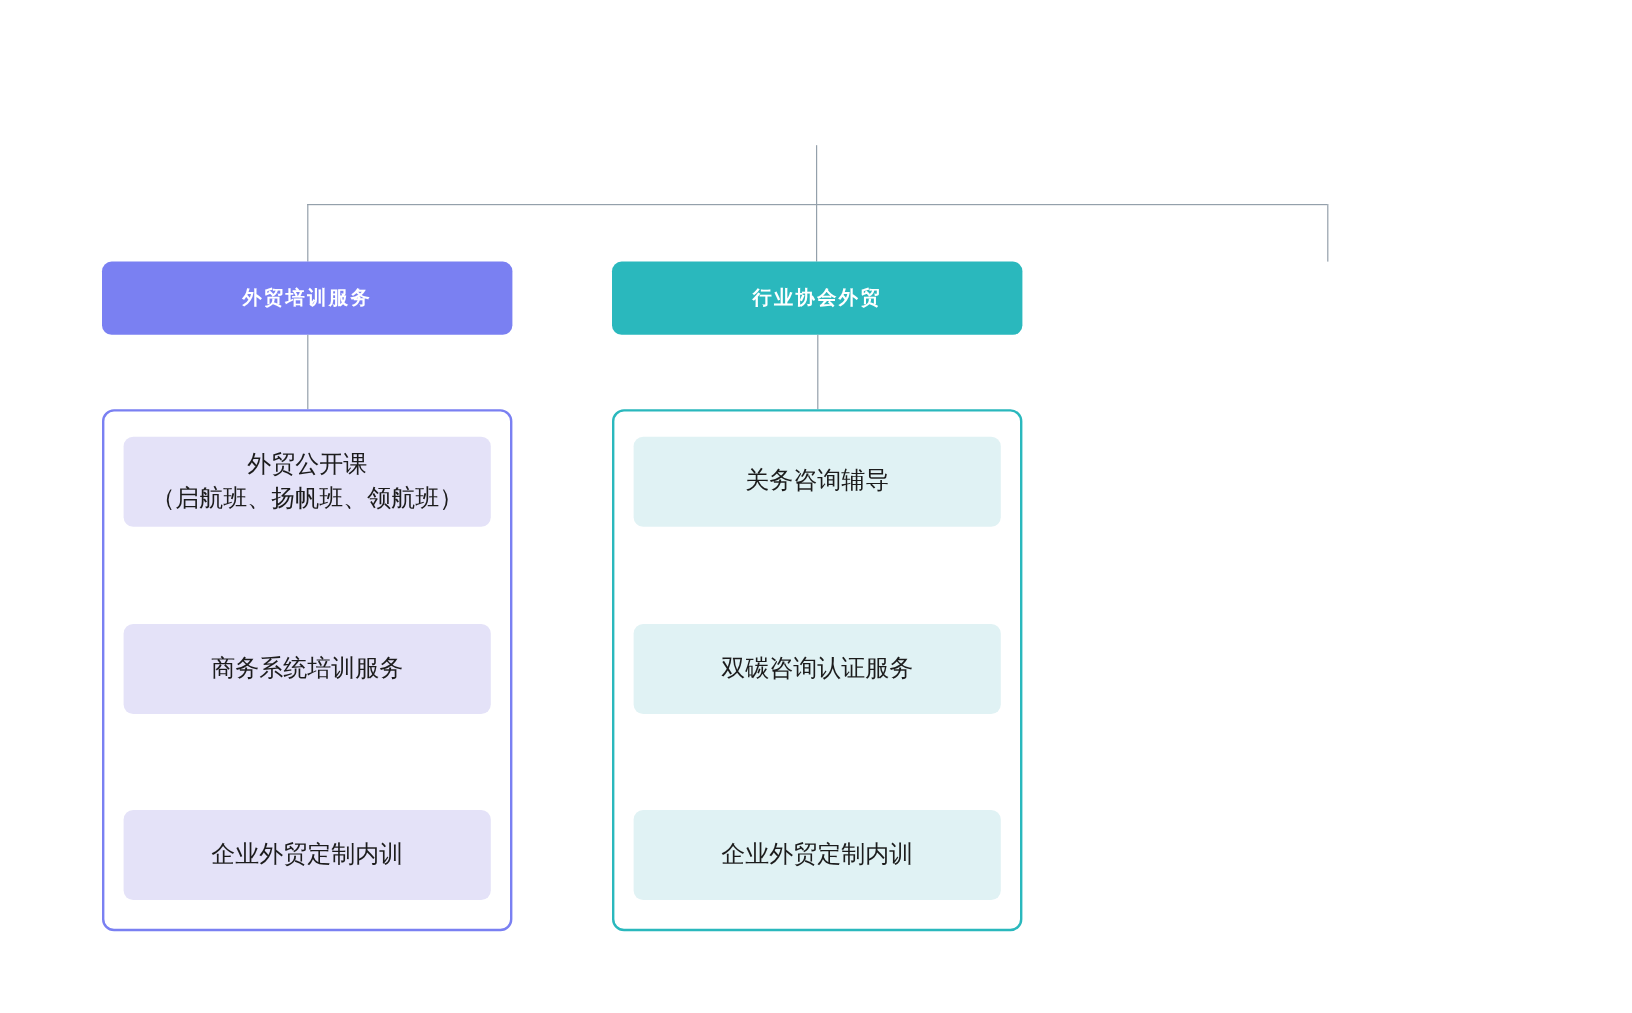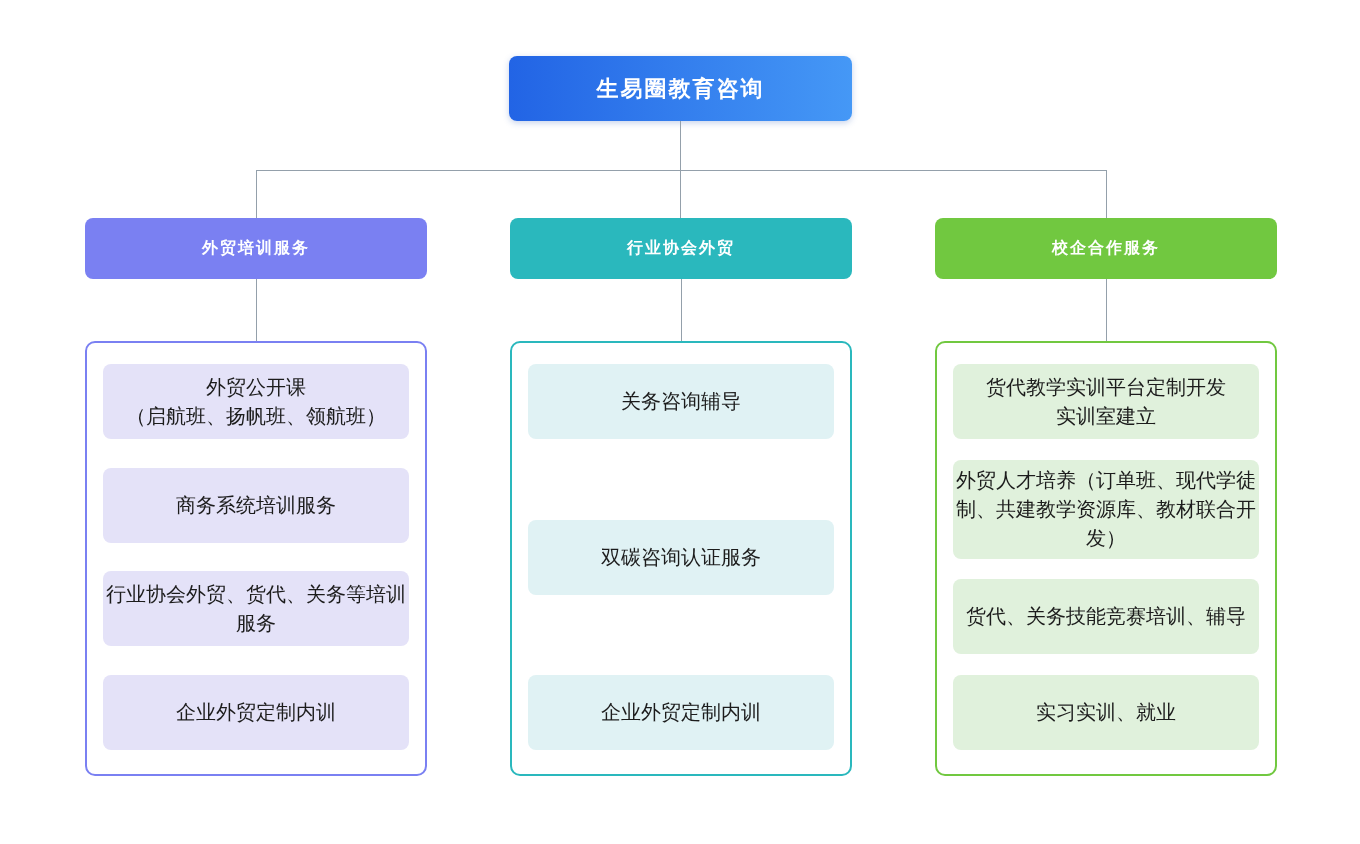--- a/index.html
+++ b/index.html
@@ -69,55 +69,42 @@
     color: #1c1c1c;
     font-size: 20px;
     line-height: 29px;
   }
 </style>
 </head>
 <body style="--conn: #94a0ab;">
 
 <div class="canvas">
 
-  <div class="root-node" id="root-node" style="background: linear-gradient(90deg, rgb(34, 100, 229), rgb(69, 152, 246));">生易圈教育咨询</div>
 
   <div class="conn v" style="left:680px; top:121px; height:49px;"></div>
   <div class="conn h" style="left:256px; top:170px; width:850px;"></div>
   <div class="conn v" style="left:256px; top:170px; height:48px;"></div>
   <div class="conn v" style="left:680px; top:170px; height:48px;"></div>
   <div class="conn v" style="left:1106px; top:170px; height:48px;"></div>
 
   <div class="branch" style="left: 85px; --accent: #7a80f2; --light: #e4e2f8;">
     <div class="branch-header">外贸培训服务</div>
     <div class="branch-stem"></div>
     <div class="branch-body">
       <div class="leaf">外贸公开课
 （启航班、扬帆班、领航班）</div>
       <div class="leaf">商务系统培训服务</div>
-      <div class="leaf">行业协会外贸、货代、关务等培训服务</div>
       <div class="leaf">企业外贸定制内训</div>
     </div>
   </div>
 
   <div class="branch" style="left: 510px; --accent: #2ab8bd; --light: #e0f2f4;">
     <div class="branch-header">行业协会外贸</div>
     <div class="branch-stem"></div>
     <div class="branch-body">
       <div class="leaf">关务咨询辅导</div>
       <div class="leaf">双碳咨询认证服务</div>
       <div class="leaf">企业外贸定制内训</div>
     </div>
   </div>
 
-  <div class="branch" style="left: 935px; --accent: #71c840; --light: #e0f1dc;">
-    <div class="branch-header">校企合作服务</div>
-    <div class="branch-stem"></div>
-    <div class="branch-body">
-      <div class="leaf">货代教学实训平台定制开发
-实训室建立</div>
-      <div class="leaf">外贸人才培养（订单班、现代学徒制、共建教学资源库、教材联合开发）</div>
-      <div class="leaf">货代、关务技能竞赛培训、辅导</div>
-      <div class="leaf">实习实训、就业</div>
-    </div>
-  </div>
 
 </div>
 
 </body></html>

